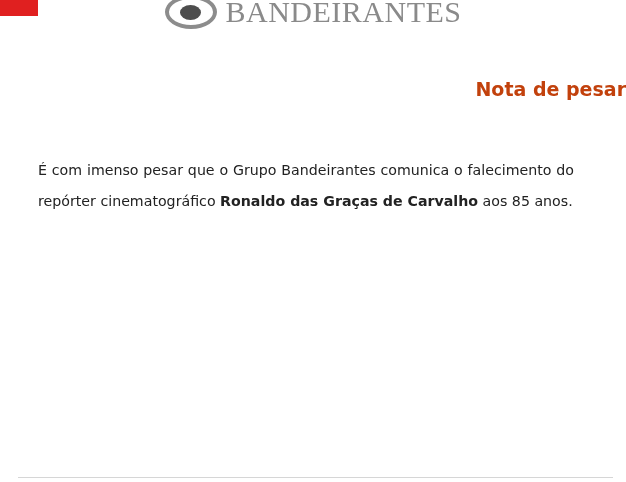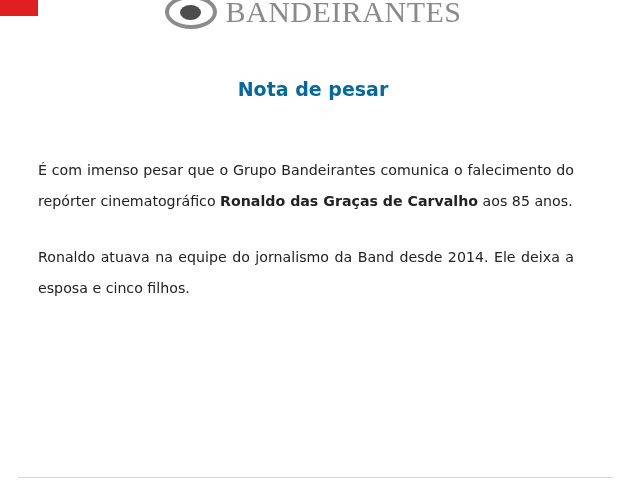--- a/index.html
+++ b/index.html
@@ -70,24 +70,24 @@
     font-family: "Liberation Serif", serif;
     font-weight: 400;
   }
 
   
   .doc-title {
     position: absolute;
     left: 0;
     top: 78px;
     width: 626px;
-    text-align: center;
+    text-align: right;
     font-size: 19px;
     font-weight: bold;
-    color: #0369a1;
+    color: #c2410c;
     font-family: "DejaVu Sans", sans-serif;
   }
 
   
   .body-copy {
     position: absolute;
     left: 38px;
     top: 155px;
     width: 536px;
     font-size: 14.2px;
@@ -127,18 +127,17 @@
     <div class="logo-mark">
       <div class="inner-dot"></div>
     </div>
     <div class="logo-word">BANDEIRANTES</div>
   </div>
 
   <div class="doc-title">Nota de pesar</div>
 
   <div class="body-copy">
       <p><span>É com imenso pesar que o Grupo Bandeirantes comunica o falecimento do repórter cinematográfico </span><strong>Ronaldo das Graças de Carvalho</strong><span> aos 85 anos.</span></p>
-      <p><span>Ronaldo atuava na equipe do jornalismo da Band desde 2014. Ele deixa a esposa e cinco filhos.</span></p>
       <p></p>
     </div>
 
   <div class="bottom-rule"></div>
 </div>
 
 </body></html>

